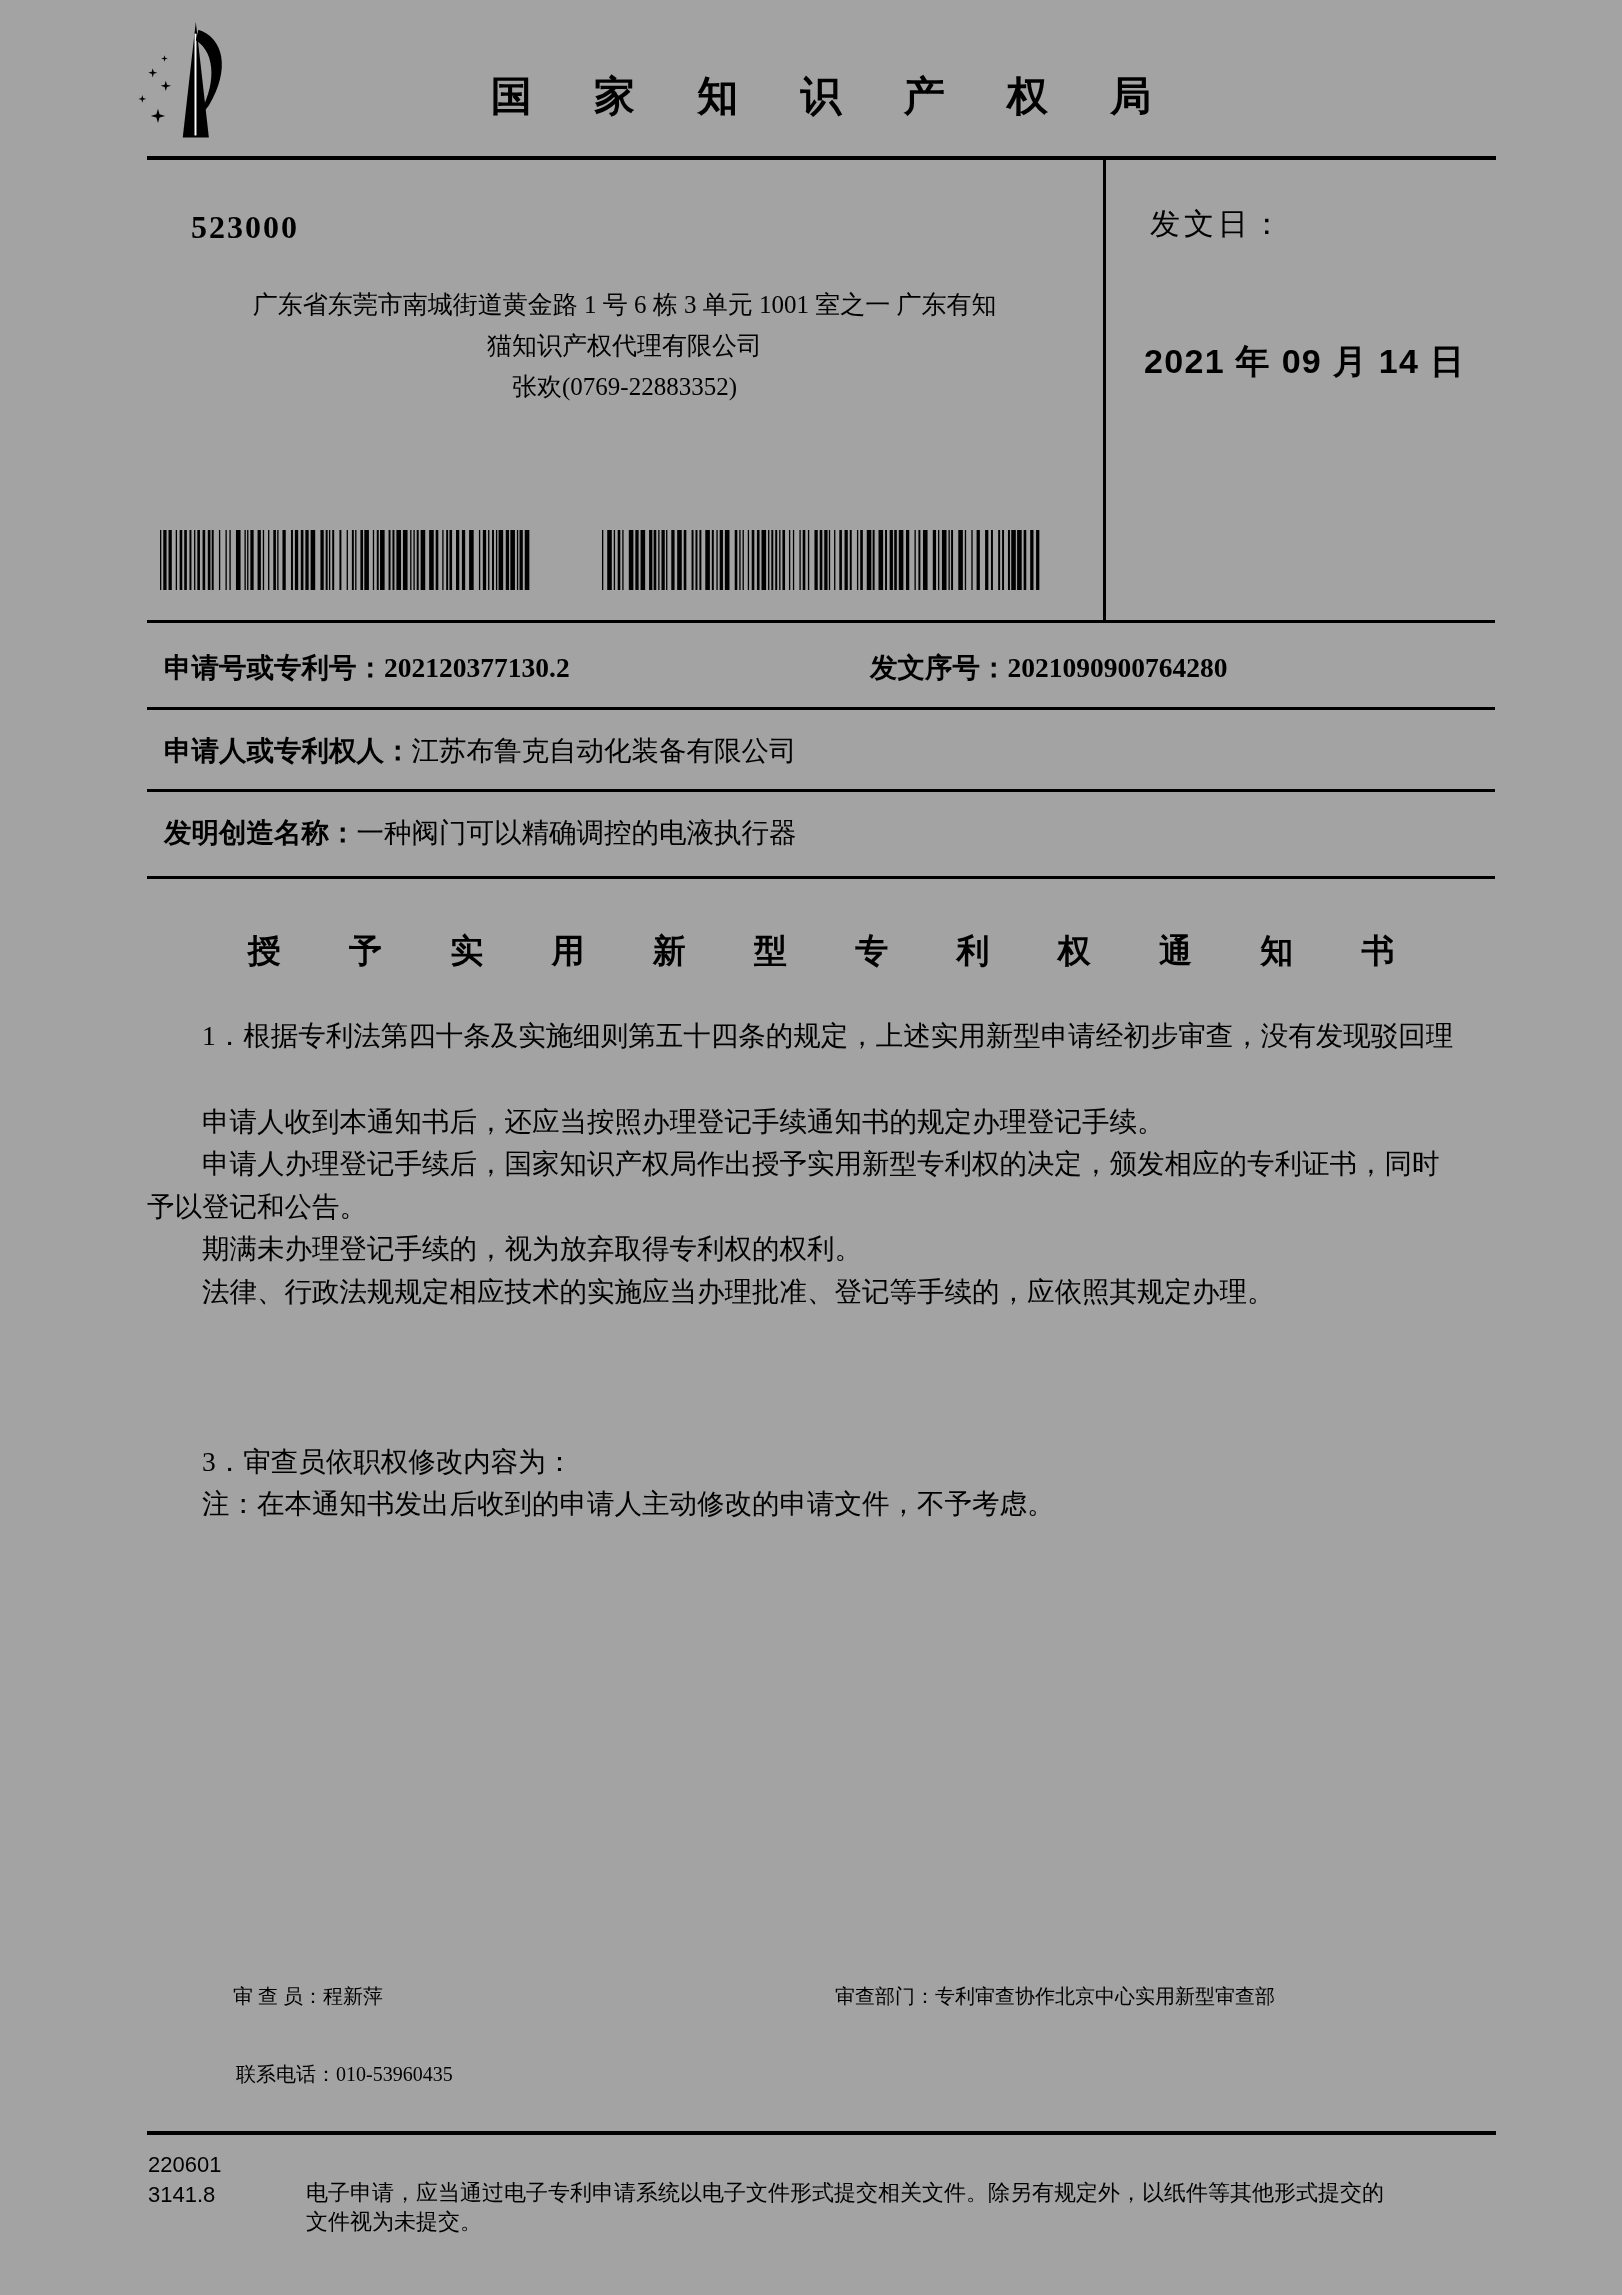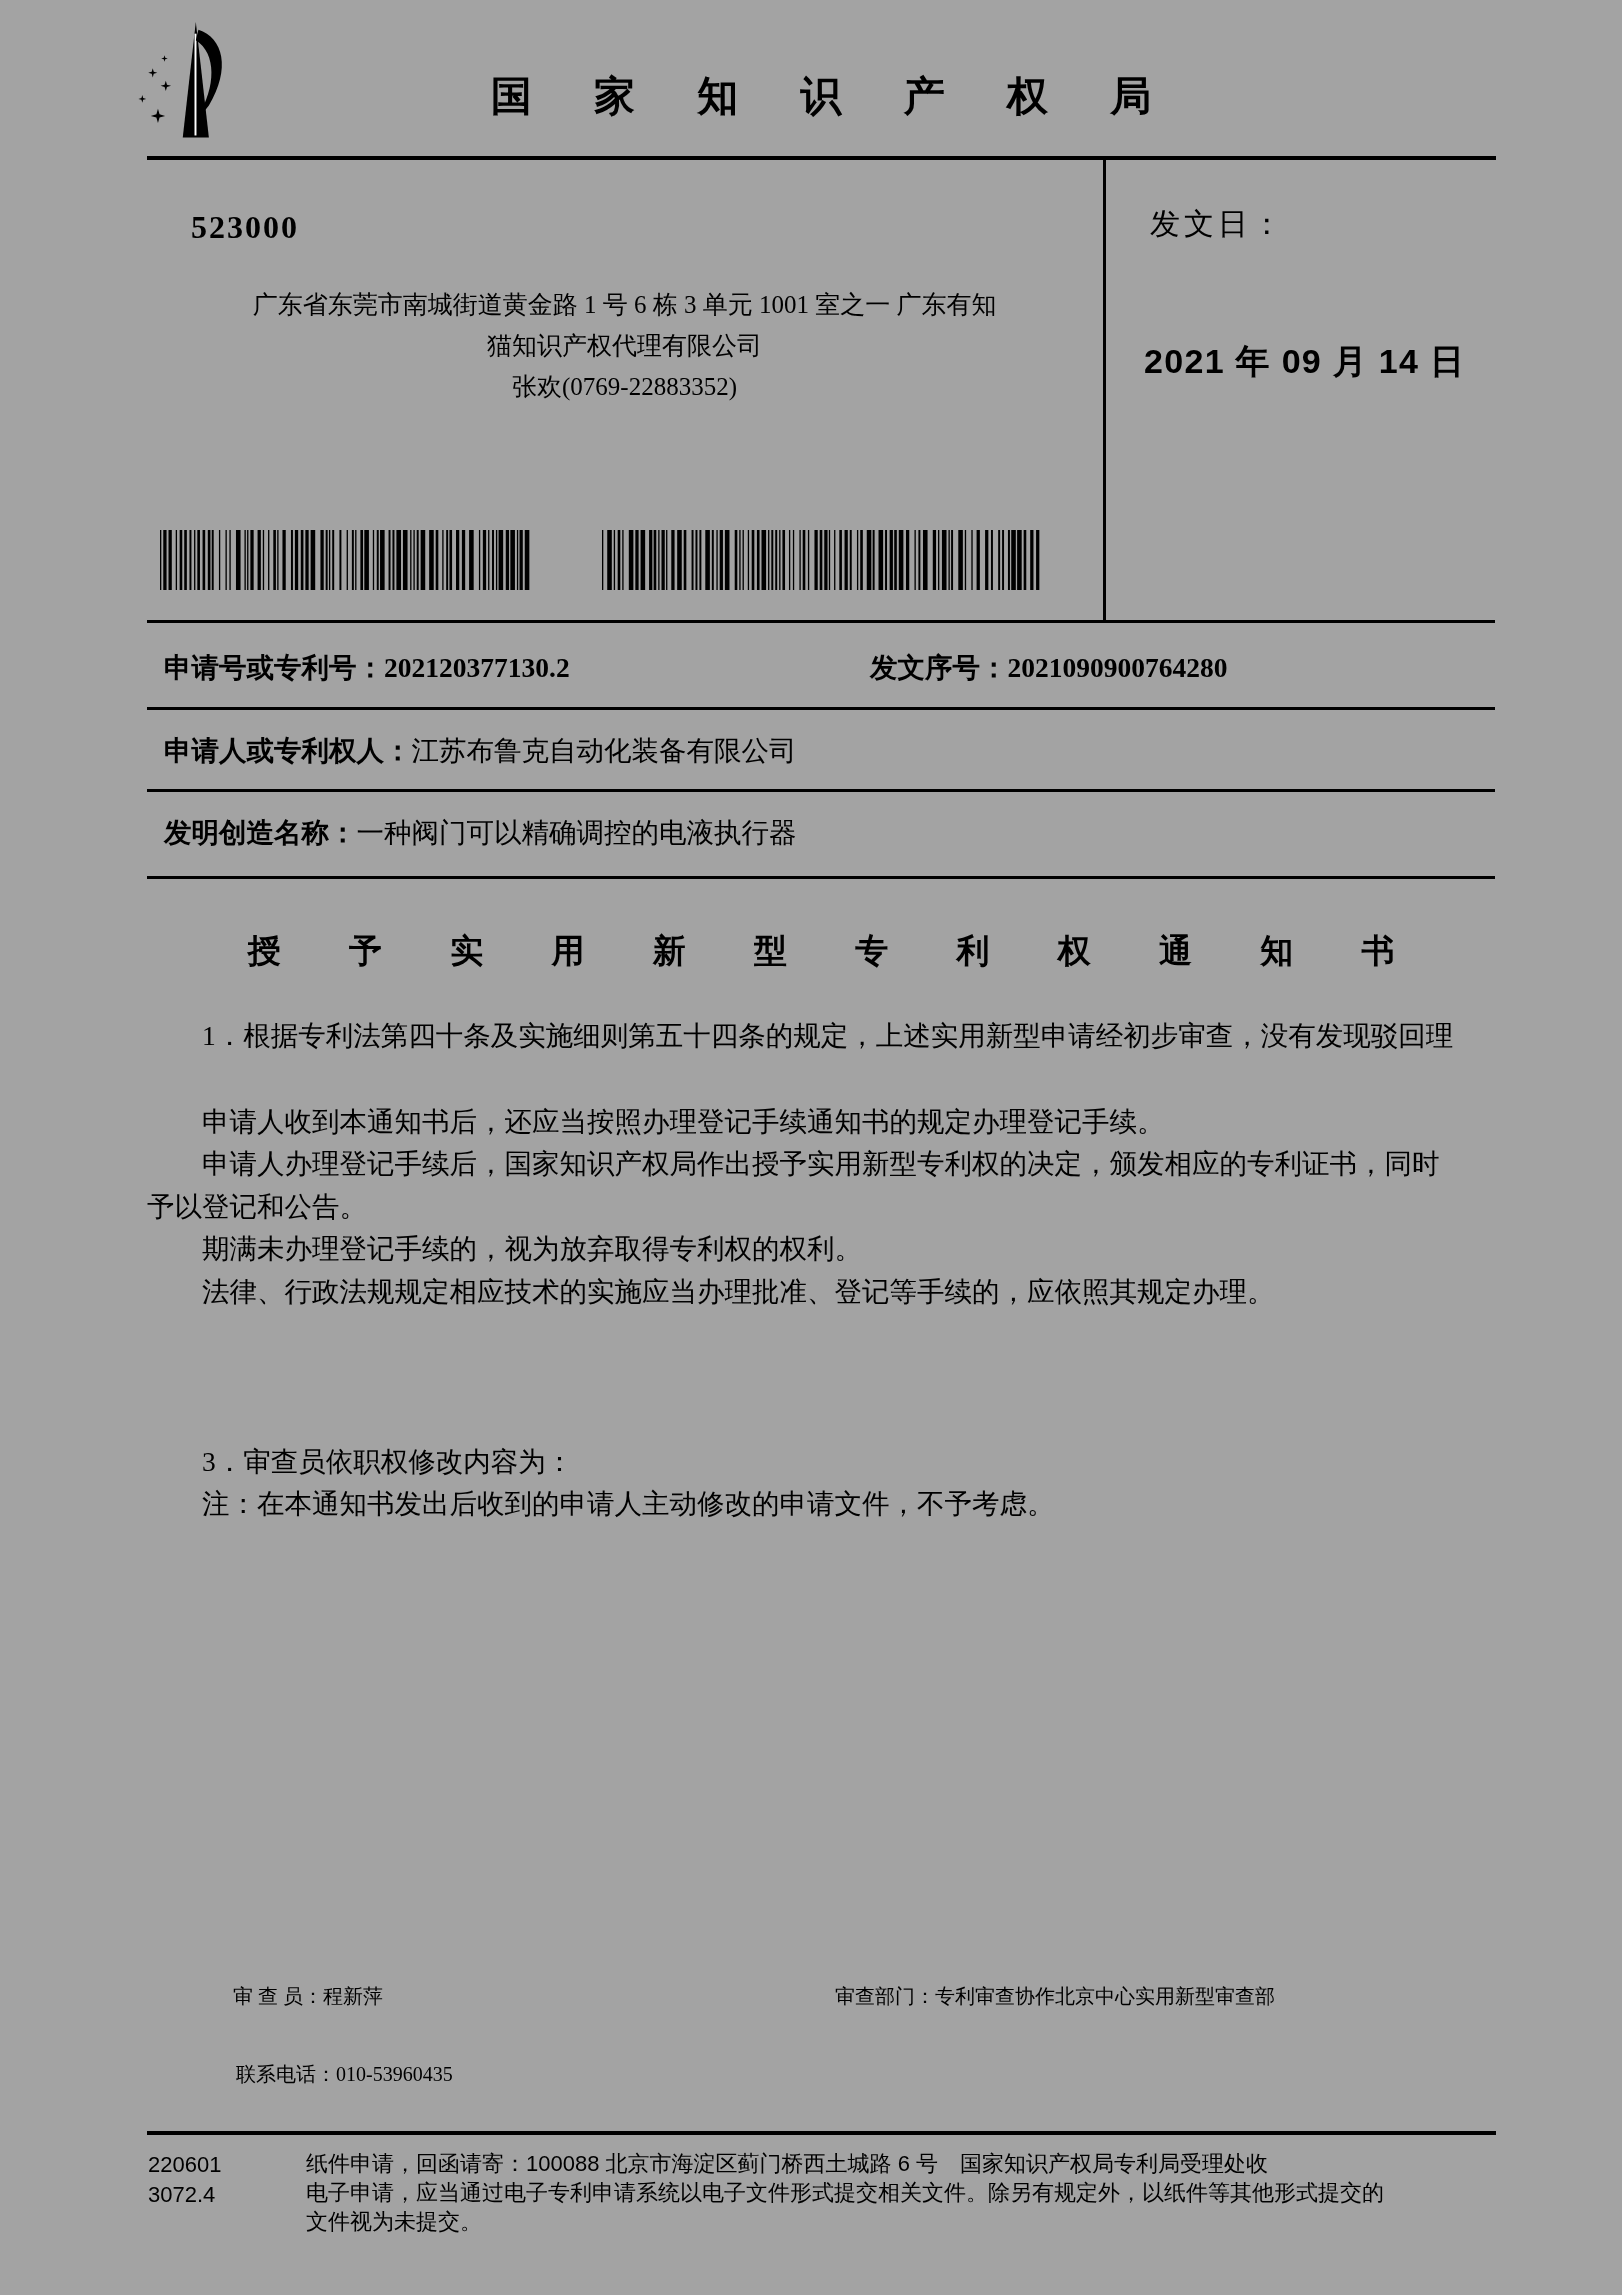--- a/index.html
+++ b/index.html
@@ -254,19 +254,18 @@
   </div>
   <div class="sig" style="left:835px;top:1983px;">
     <span>审查部门：</span><span>专利审查协作北京中心实用新型审查部</span>
   </div>
   <div class="sig" style="left:236px;top:2061px;">
     <span>联系电话：</span><span>010-53960435</span>
   </div>
 
   <div class="hline" style="left:147px;top:2131px;width:1349px;height:3.9px;"></div>
   <div class="foot" style="left:148px;top:2152px;">220601</div>
-  <div class="foot" style="left:148px;top:2182px;">3072.4</div>
-  <div class="foot" style="left:306px;top:2149px;">纸件申请，回函请寄：100088 北京市海淀区蓟门桥西土城路 6 号　国家知识产权局专利局受理处收</div>
+  <div class="foot" style="left:148px;top:2182px;">3141.8</div>
   <div class="foot" style="left:306px;top:2178px;">电子申请，应当通过电子专利申请系统以电子文件形式提交相关文件。除另有规定外，以纸件等其他形式提交的</div>
   <div class="foot" style="left:306px;top:2207px;">文件视为未提交。</div>
 
 </div>
 
 
 </body></html>

